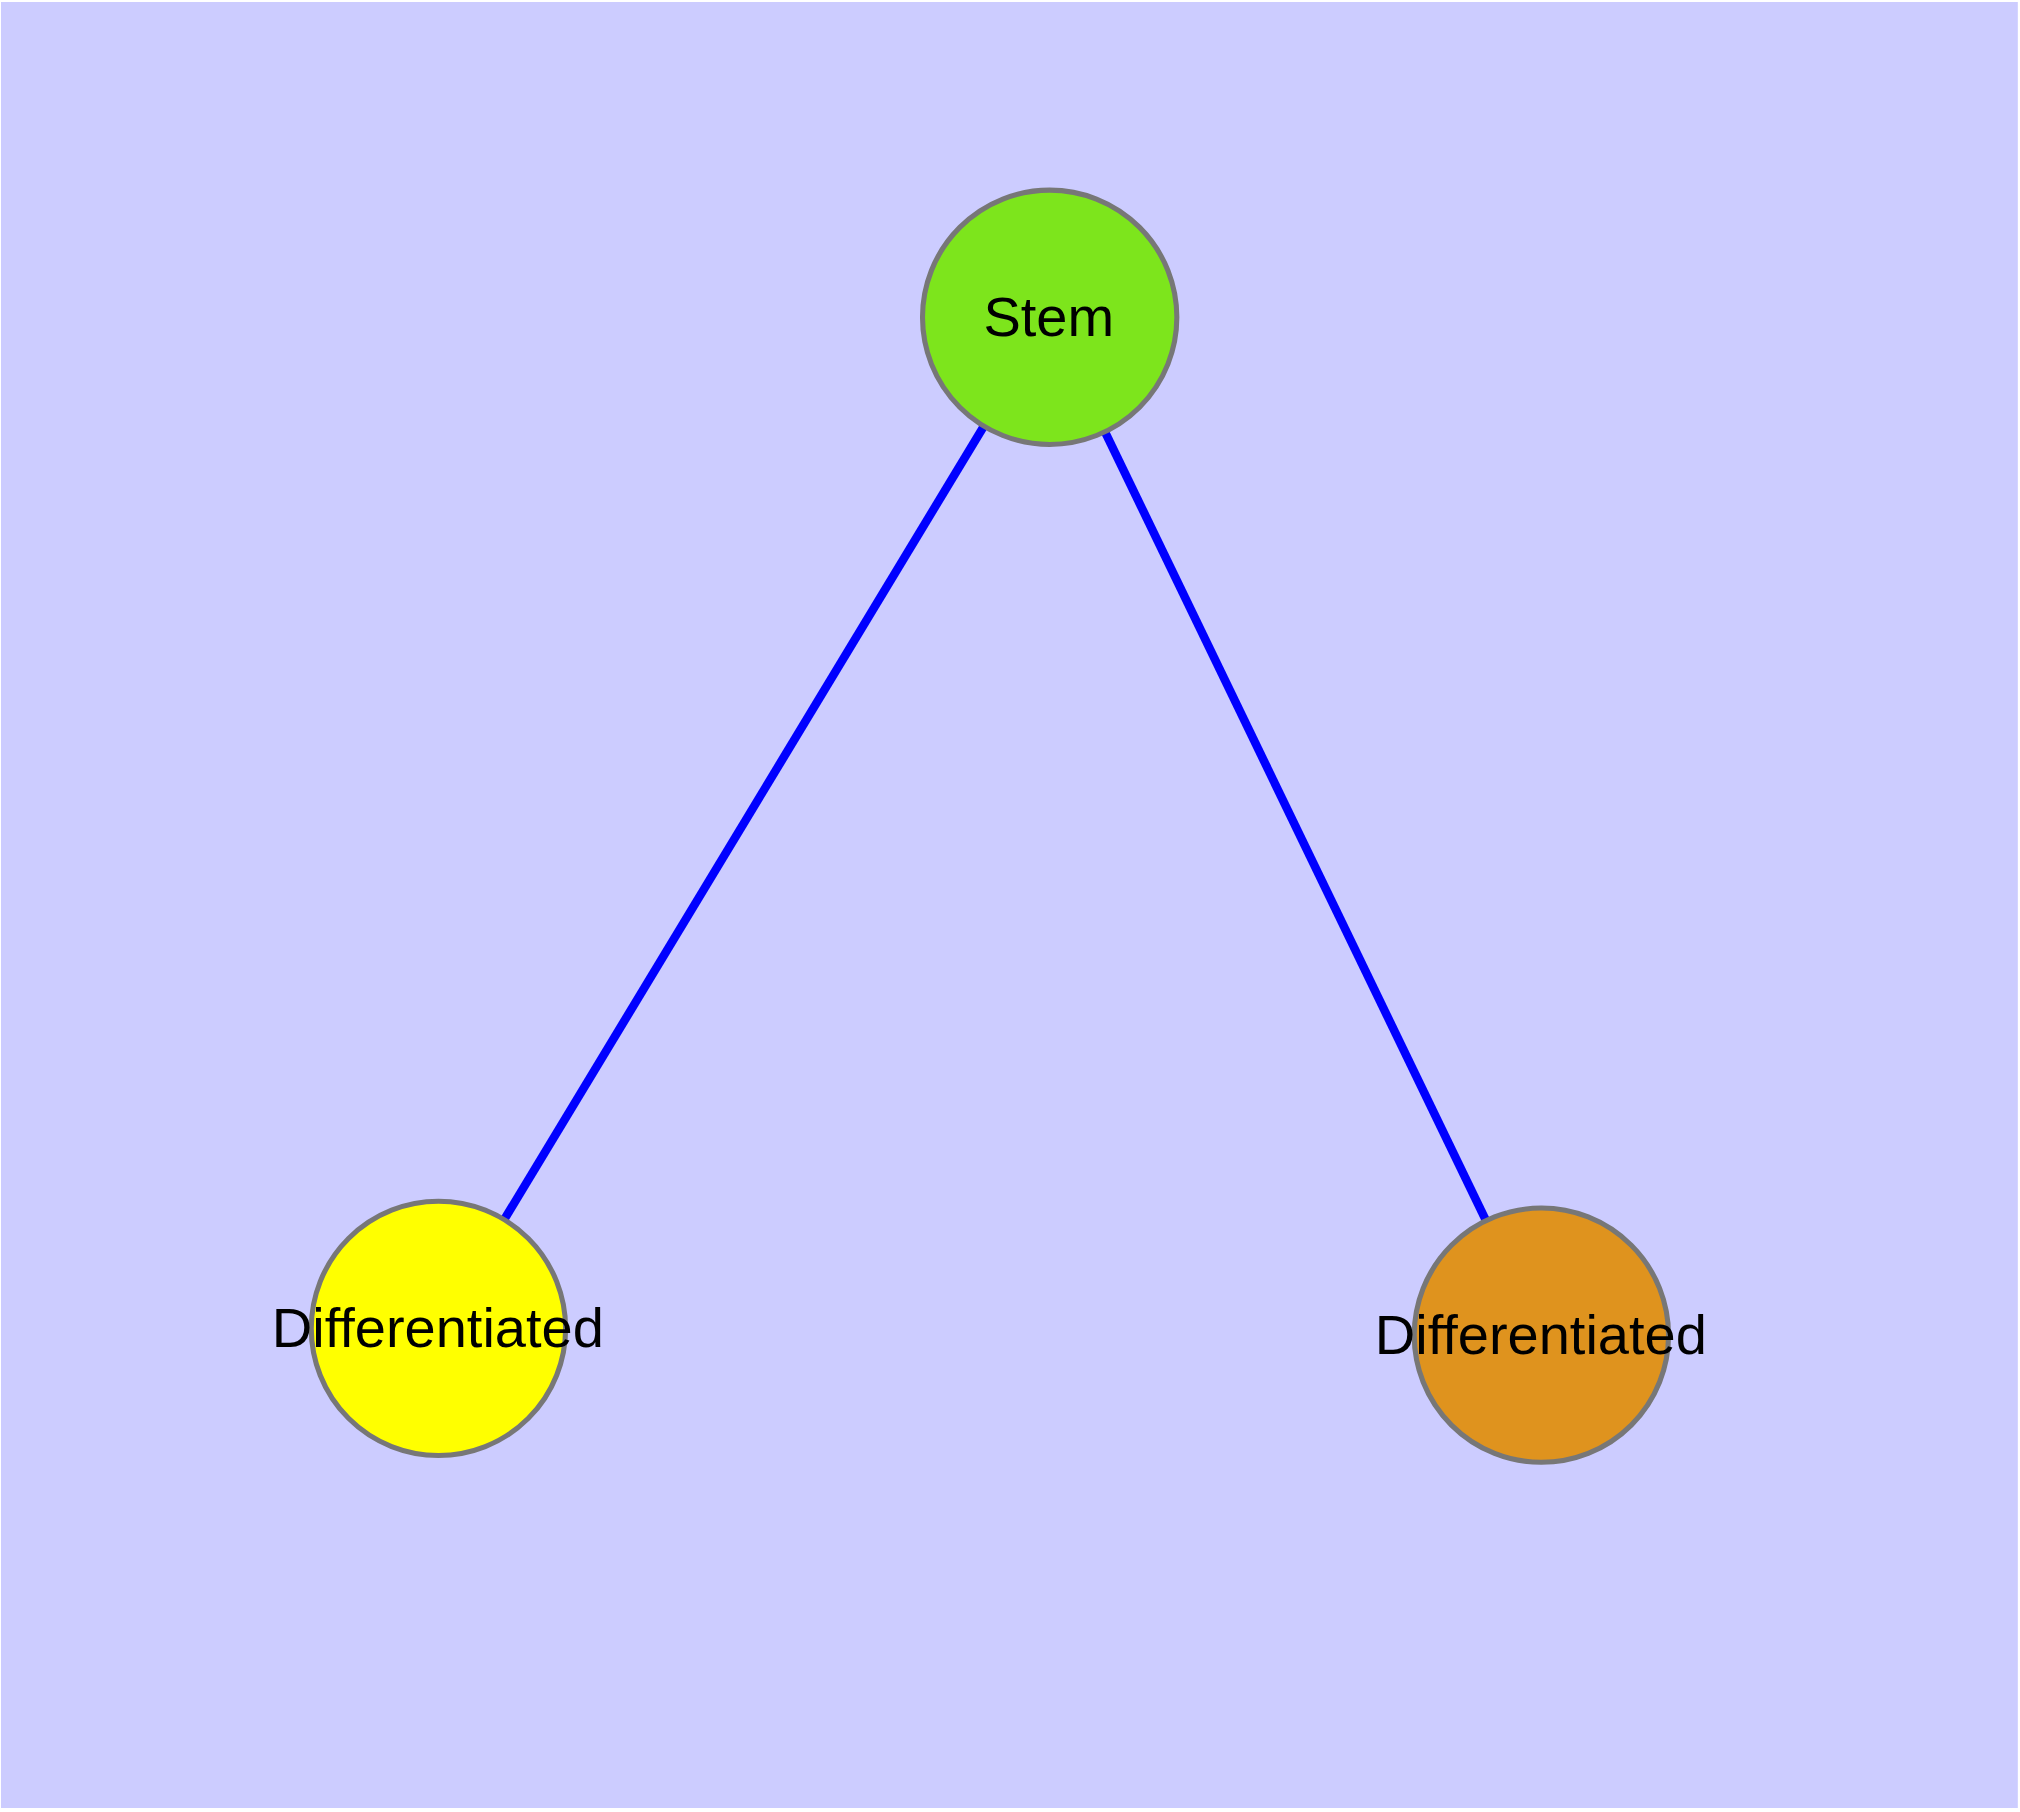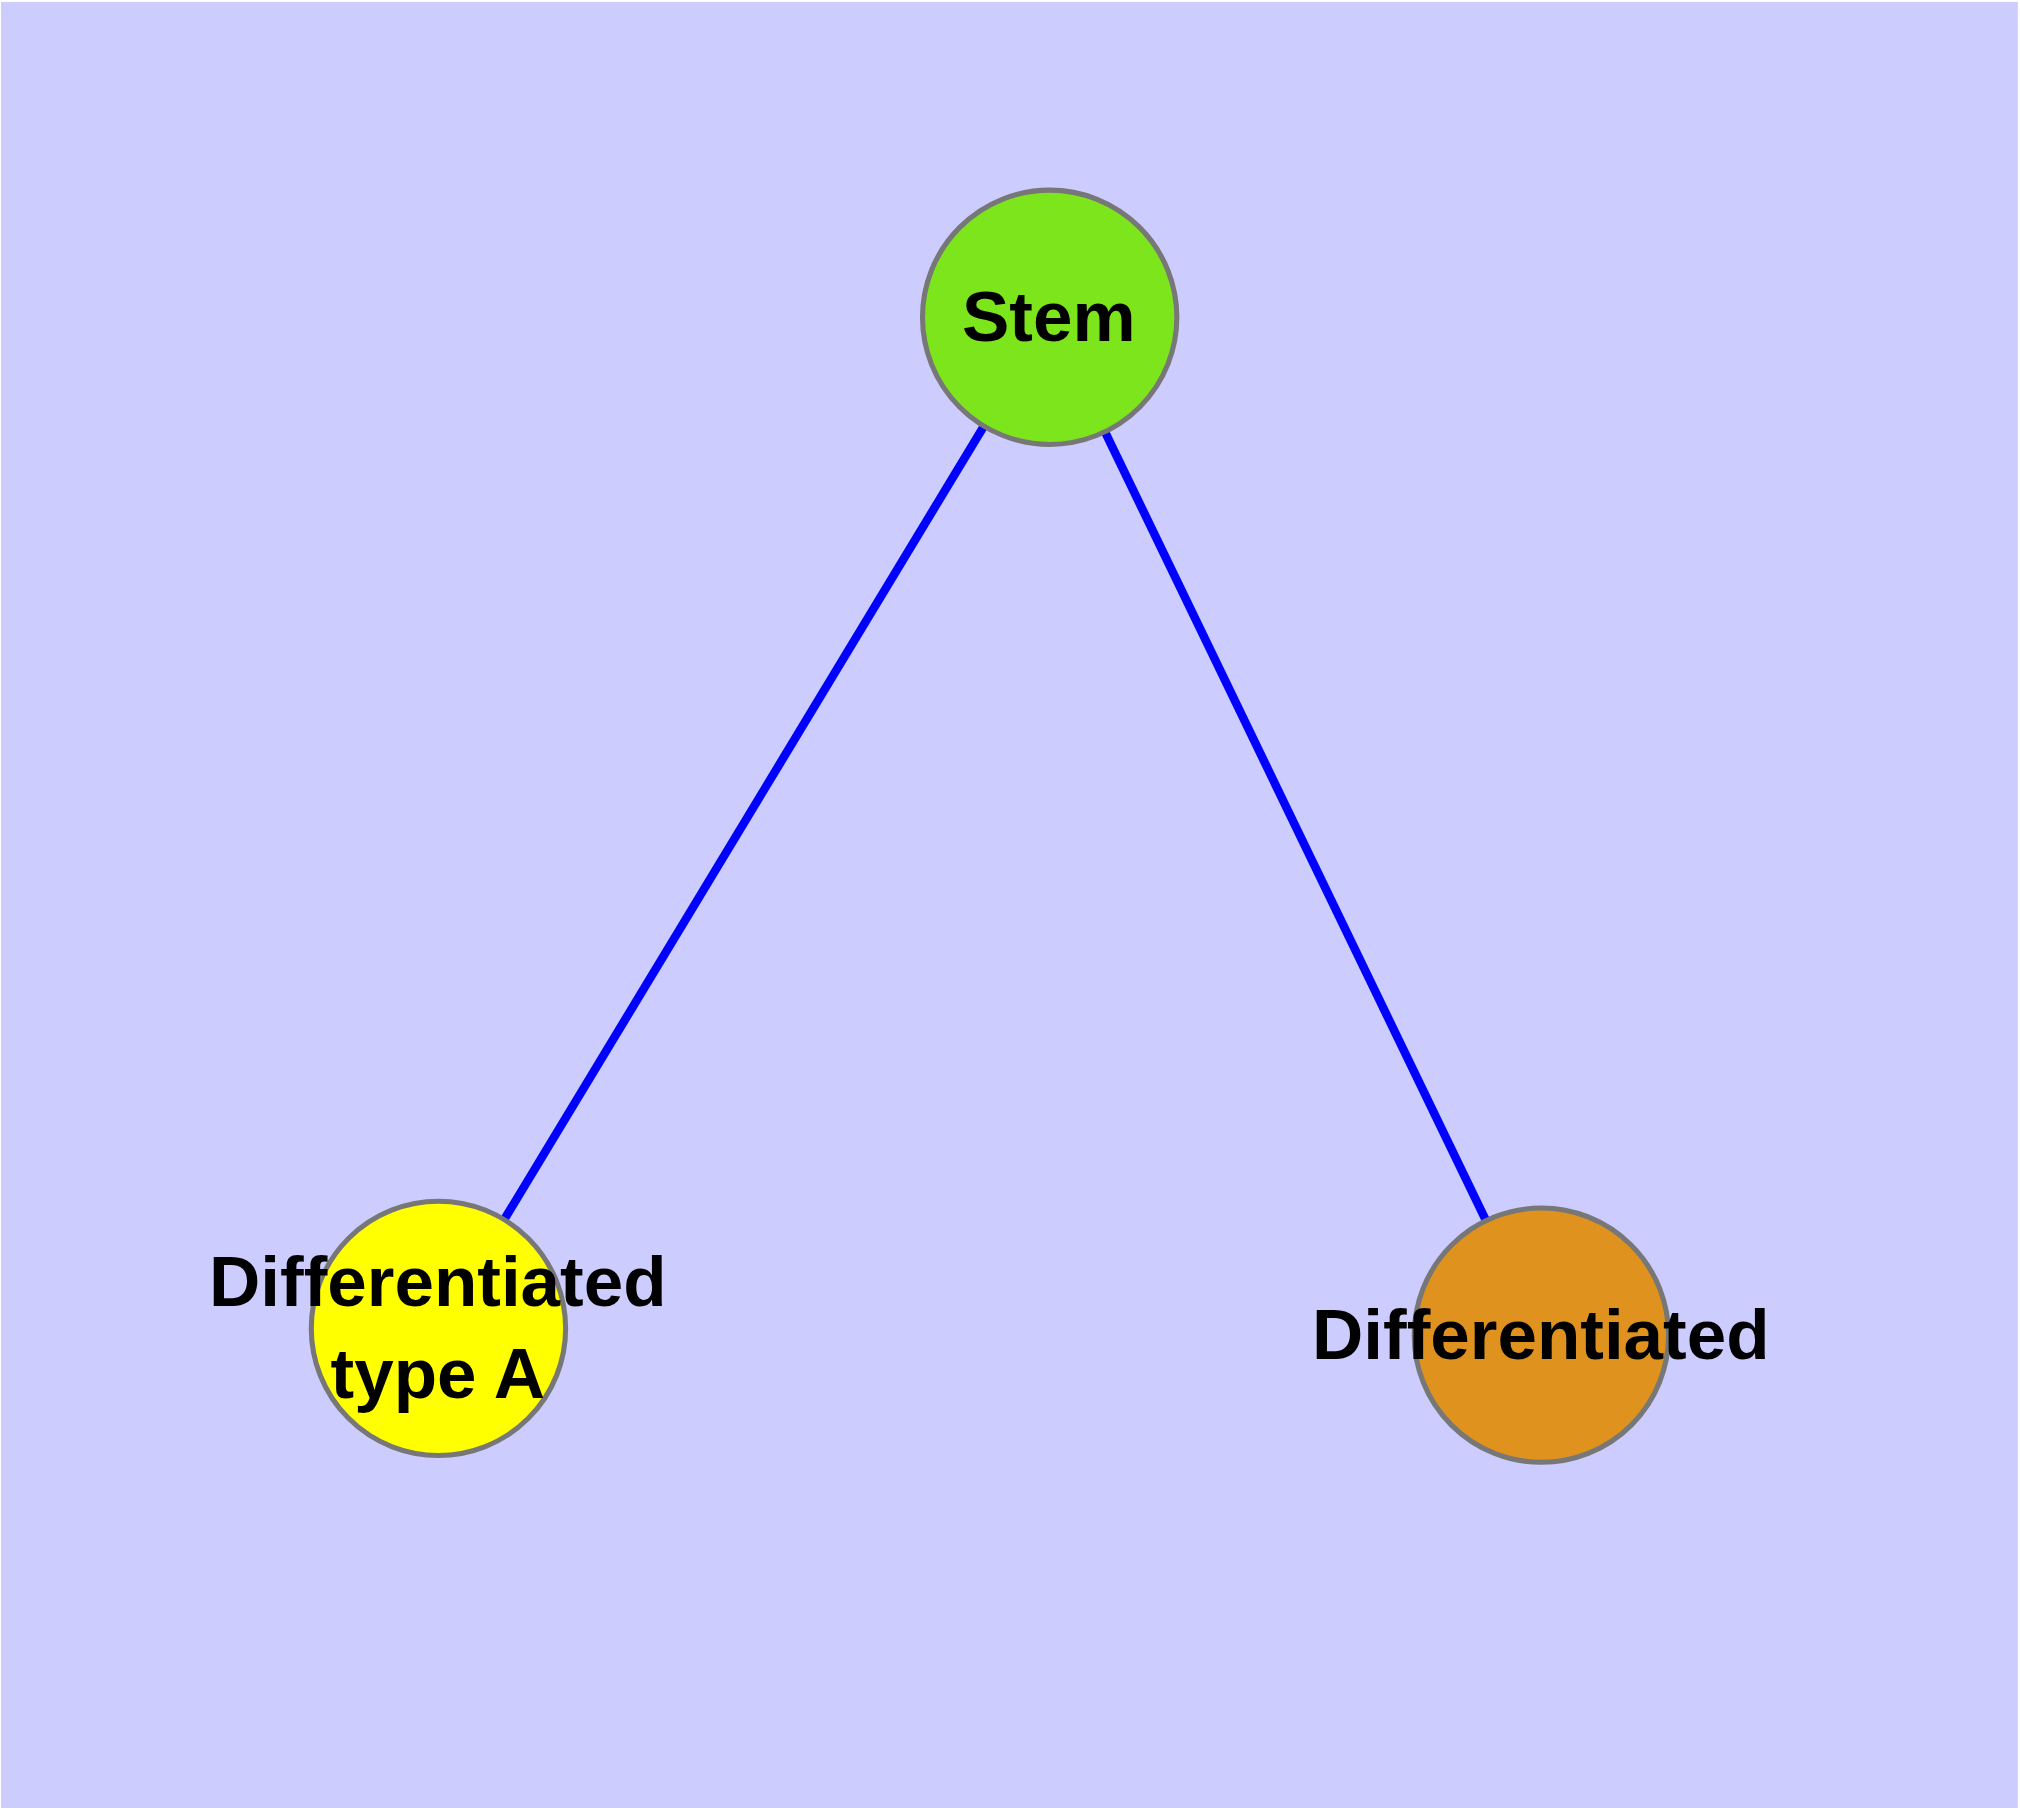--- a/index.html
+++ b/index.html
@@ -25,23 +25,23 @@
     position: absolute;
     left: 0;
     top: 0;
     width: 100%;
     height: 100%;
     display: block;
   }
   .node-label {
     position: absolute;
     transform: translate(-50%, -50%);
-    text-align: center;
-    font-weight: bold;
-    font-size: 71px;
+    text-align: left;
+    font-weight: normal;
+    font-size: 56px;
     line-height: 92px;
     white-space: nowrap;
     color: #000000;
   }
   .node-label .line {
     display: block;
   }
 </style>
 </head>
 <body>
@@ -55,20 +55,19 @@
     <circle stroke-width="6" cx="516" cy="1565" r="150" fill="#FFFF00" stroke="#777777"></circle>
     <circle stroke-width="6" cx="1817" cy="1573" r="150" fill="#DF931E" stroke="#777777"></circle>
   </svg>
 
   <div class="node-label" style="left: 1048px; top: 315px; color: rgb(0, 0, 0);">
     <span class="line">Stem</span>
   </div>
 
   <div class="node-label" style="left: 437px; top: 1326px; color: rgb(0, 0, 0);">
     <span class="line">Differentiated</span>
-    <span class="line">type A</span>
   </div>
 
   <div class="node-label" style="left: 1540px; top: 1333px; color: rgb(0, 0, 0);">
     <span class="line">Differentiated</span>
   </div>
 </div>
 
 
 </body></html>

